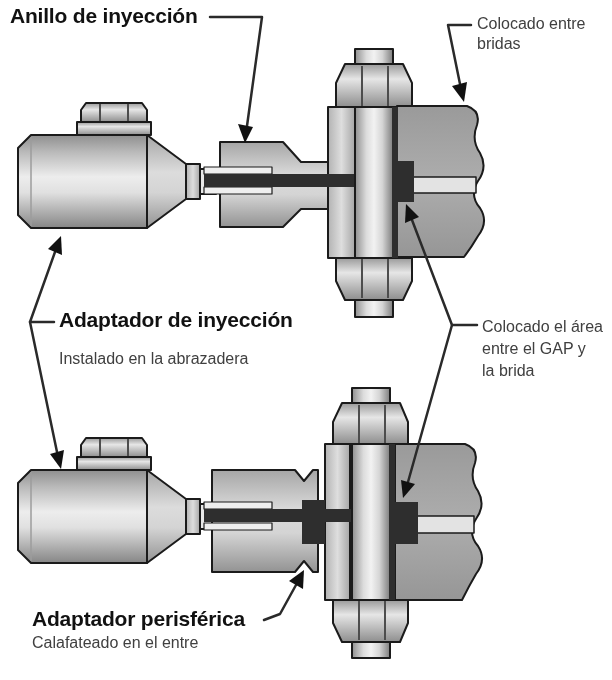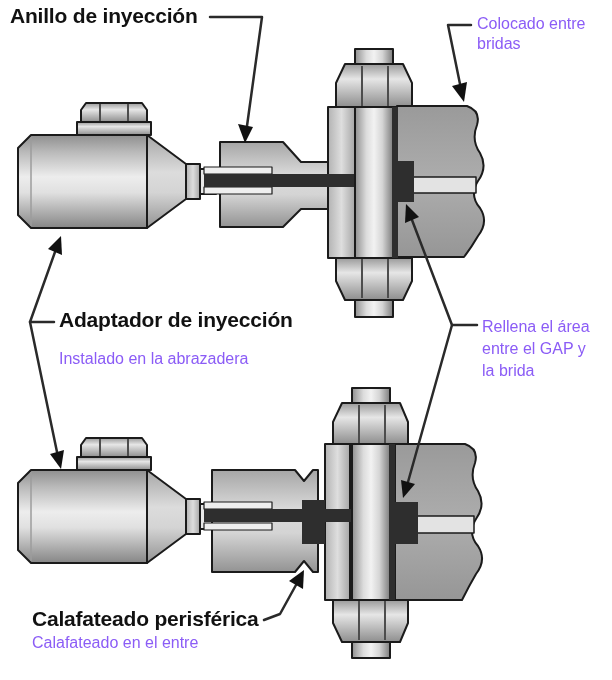--- a/index.html
+++ b/index.html
@@ -8,21 +8,21 @@
     background:#ffffff;
     font-family:"Liberation Sans", sans-serif;
   }
   #stage{position:absolute;inset:0;}
   .label{position:absolute;white-space:nowrap;}
   .lbl-title{
     font-size:21px;font-weight:bold;color:#111;
     letter-spacing:-0.2px;line-height:23px;
   }
   .lbl-caption{
-    font-size:16px;font-weight:normal;color:#8b5cf6;line-height:20px;
+    font-size:16px;font-weight:normal;color:#404040;line-height:20px;
   }
   .cap-tight{line-height:20px;}
   .cap-wide{line-height:22px;}
 </style>
 </head>
 <body>
 
 <svg id="stage" width="612" height="680" viewBox="0 0 612 680" xmlns="http://www.w3.org/2000/svg">
   <defs>
     <linearGradient id="gMetalV" x1="0" y1="0" x2="0" y2="1">
@@ -175,24 +175,24 @@
 
 <div class="label" style="left:59px;top:308px;">
   <div class="lbl-title">Adaptador de inyección</div>
   <div class="lbl-caption cap-tight" style="margin-top:18px;">
     <div>Instalado en la abrazadera</div>
   </div>
 </div>
 
 <div class="label" style="left:482px;top:311px;">
   <div class="lbl-caption cap-wide" style="margin-top:5px;">
-    <div>Rellena el área</div>
+    <div>Colocado el área</div>
     <div>entre el GAP y</div>
     <div>la brida</div>
   </div>
 </div>
 
 <div class="label" style="left:32px;top:607px;">
-  <div class="lbl-title">Calafateado perisférica</div>
+  <div class="lbl-title">Adaptador perisférica</div>
   <div class="lbl-caption cap-tight" style="margin-top:3px;">
     <div>Calafateado en el entre</div>
   </div>
 </div>
 
 </body></html>

